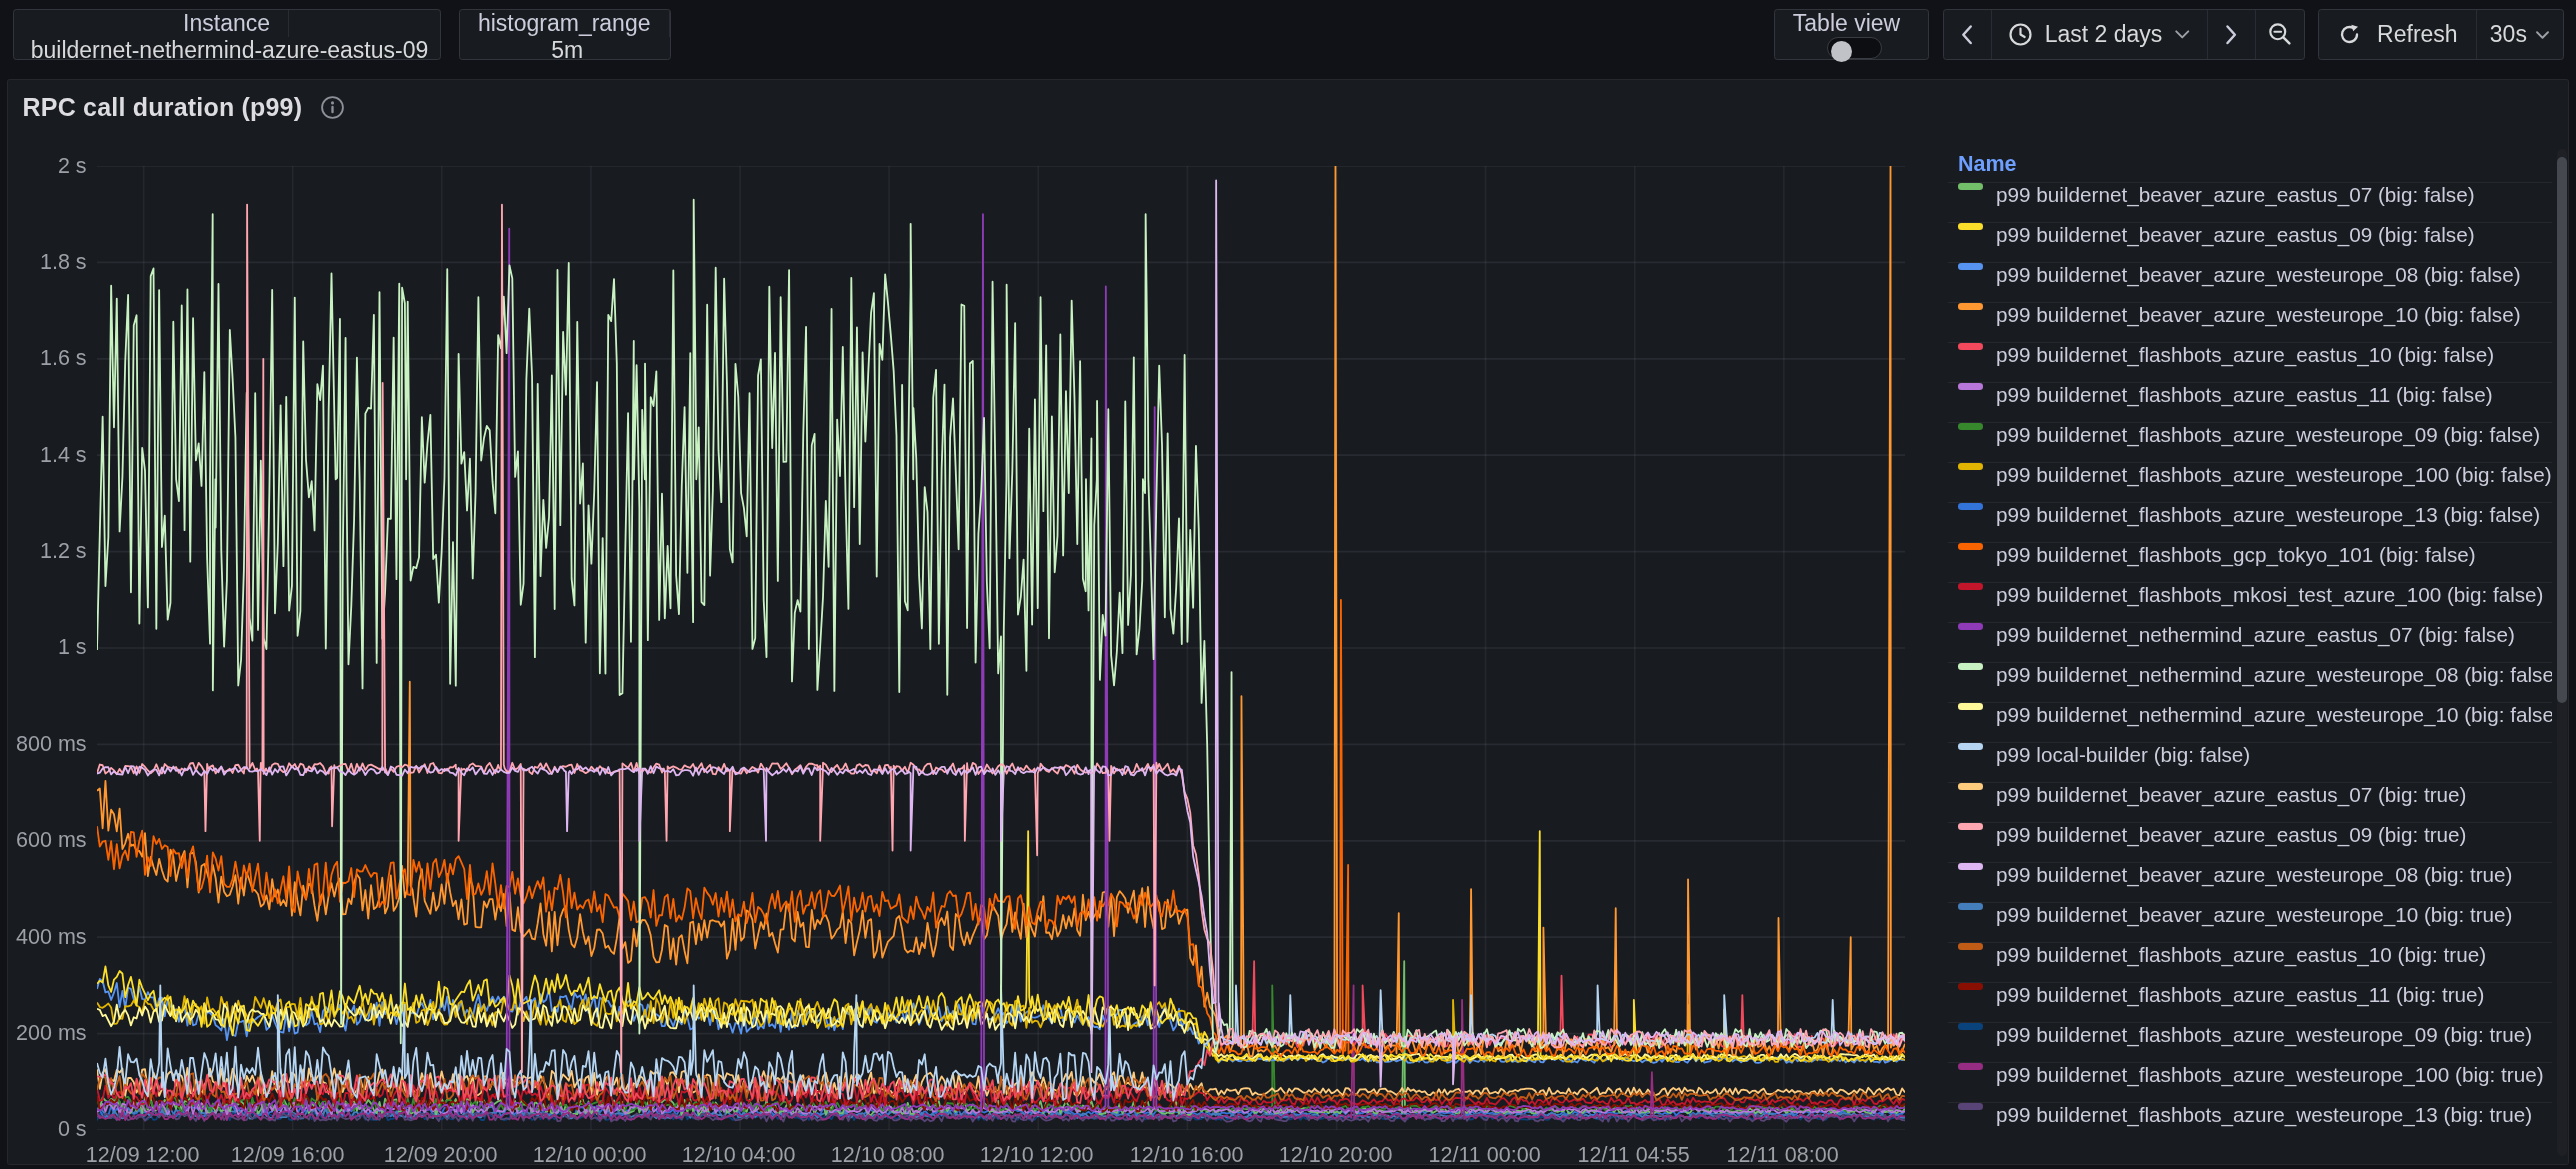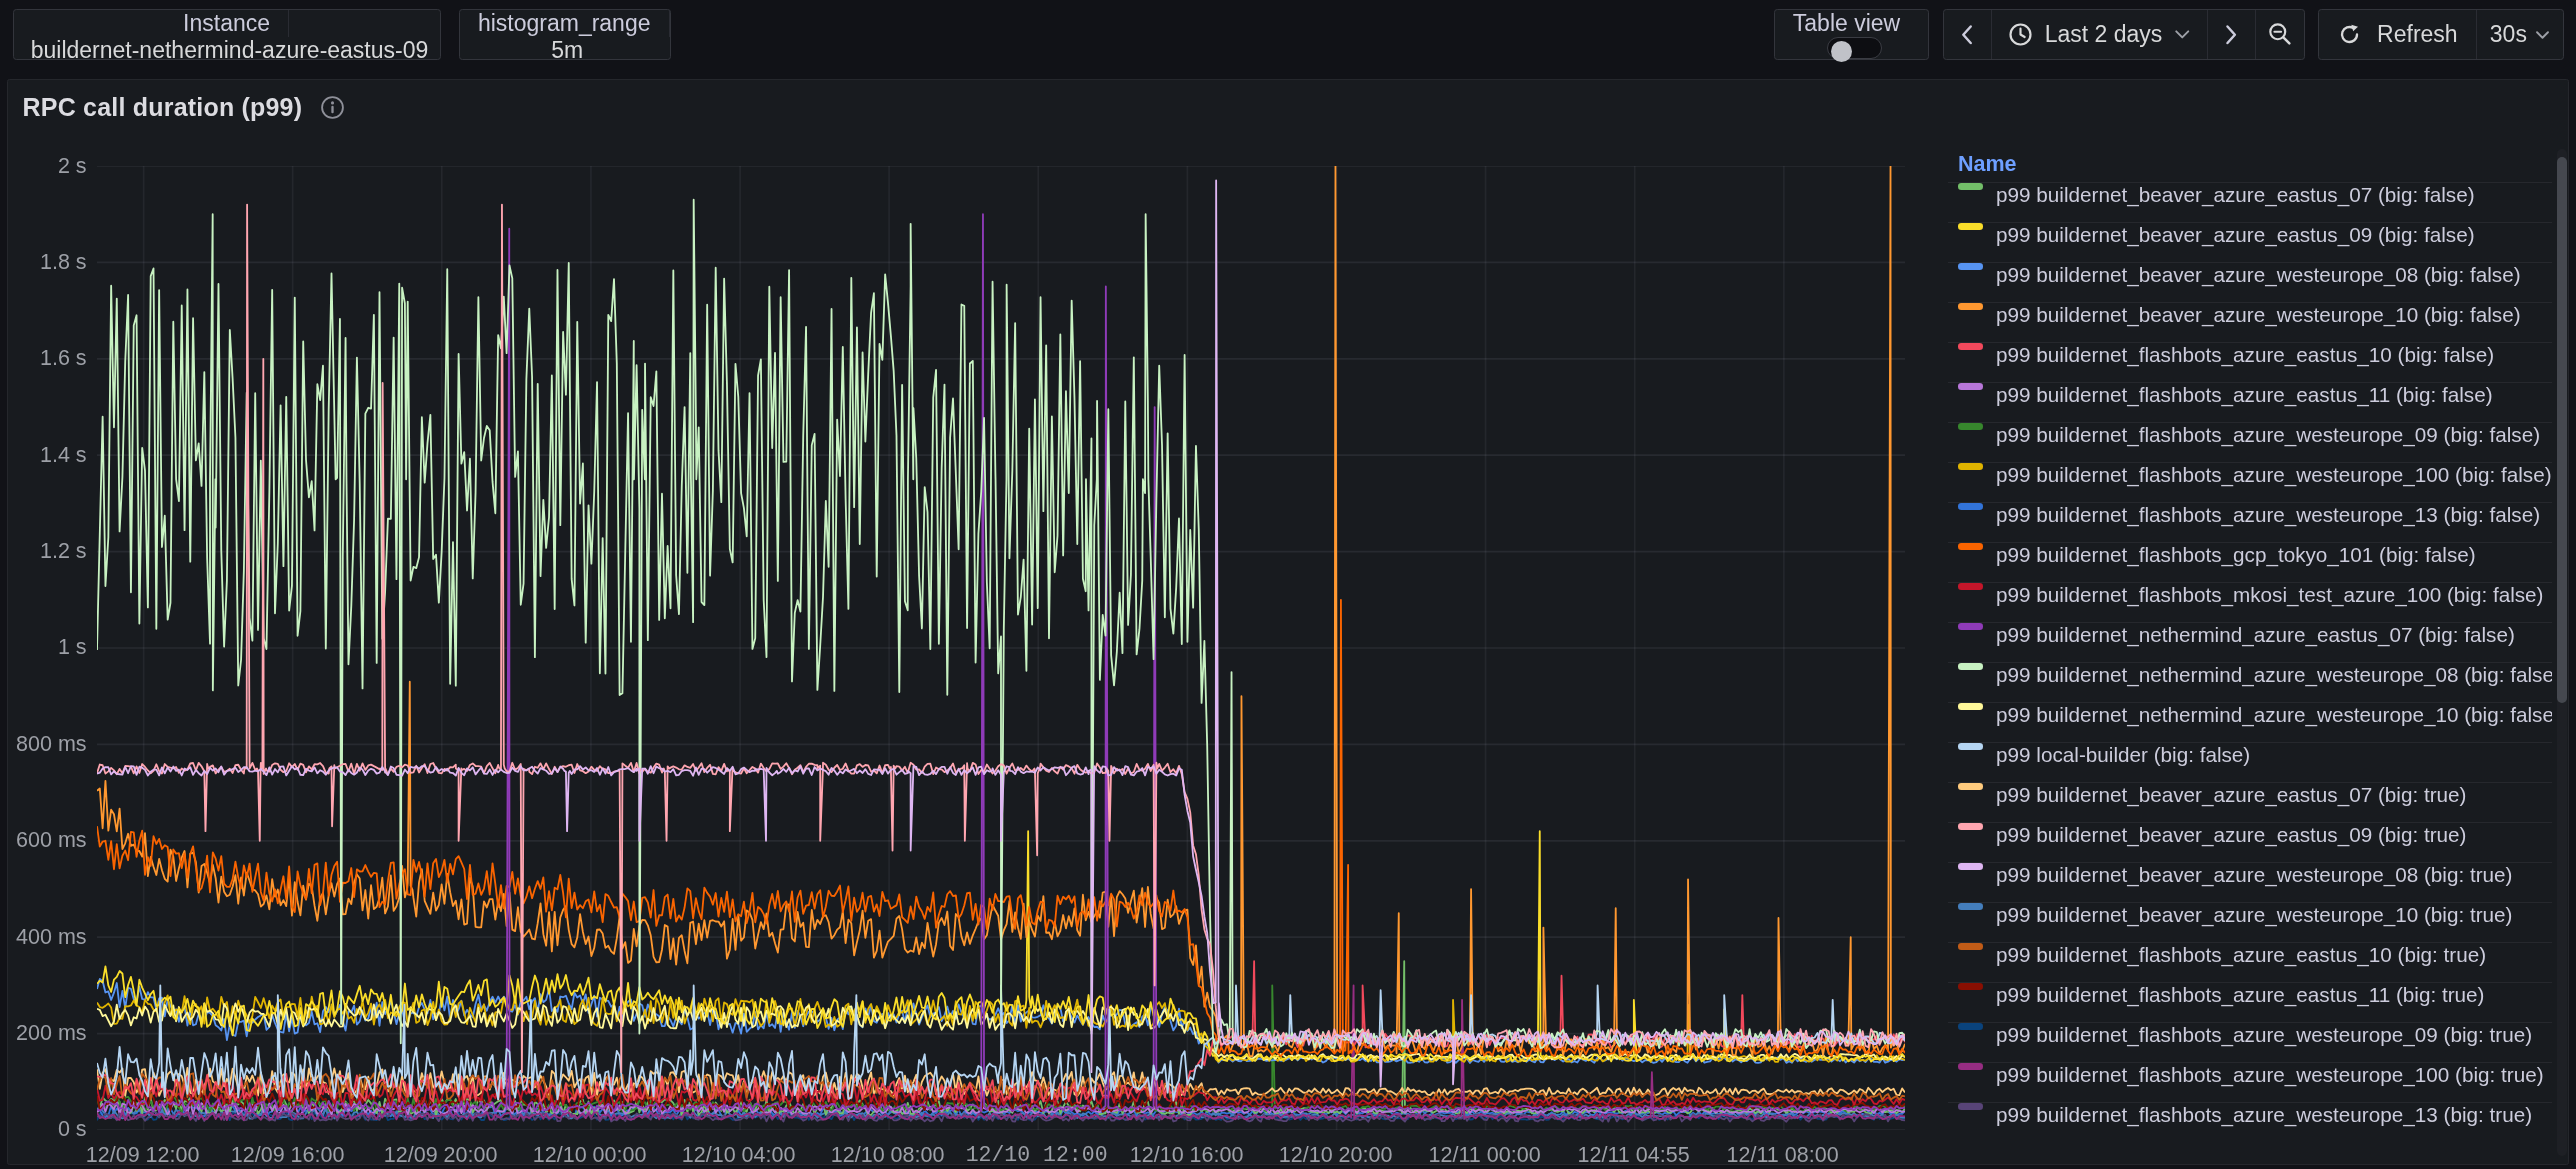--- a/index.html
+++ b/index.html
@@ -212,21 +212,21 @@
           <polyline points="0.0,733.8 3.4,723.3 6.8,724.2 10.2,734.2 13.7,731.6 17.1,727.4 20.5,730.4 23.9,735.1 27.3,728.6 30.7,733.9 34.1,725.1 37.6,725.2 41.0,725.9 44.4,734.0 47.8,725.5 51.2,733.5 54.6,722.7 58.0,726.3 61.5,730.5 64.9,734.0 68.3,731.0 71.7,723.0 75.1,731.2 78.5,734.1 81.9,722.7 85.4,726.3 88.8,727.2 92.2,728.0 95.6,726.4 99.0,733.4 102.4,728.0 105.8,730.7 109.3,729.1 112.7,722.1 116.1,721.5 119.5,730.5 122.9,721.4 126.3,725.5 127.8,728.1 129.7,731.4 131.1,803.9 133.1,722.7 134.4,728.1 136.6,726.2 140.0,724.3 143.4,734.0 146.8,729.6 150.2,726.1 153.6,732.2 157.0,731.2 160.5,728.4 163.9,733.6 167.3,724.1 170.7,723.6 174.1,729.6 177.5,734.1 178.1,728.1 180.9,727.9 181.4,46.6 184.4,725.8 184.6,728.1 187.8,721.4 191.2,729.9 193.4,728.1 194.6,731.0 196.7,815.5 197.7,728.1 198.0,721.3 199.9,728.1 201.0,233.0 201.4,734.7 204.3,728.1 204.8,730.5 208.3,731.8 211.7,724.0 215.1,721.9 218.5,722.6 221.9,729.6 225.3,732.6 228.7,731.4 232.2,721.8 235.6,726.5 239.0,722.7 242.4,729.7 245.8,722.2 249.2,723.8 252.6,732.8 256.1,725.5 259.5,729.2 262.9,723.0 266.3,723.1 269.7,721.5 273.1,725.2 276.5,733.2 280.0,734.2 280.8,728.1 283.4,725.6 284.1,798.0 286.8,724.0 287.3,728.1 290.2,726.7 293.6,724.8 297.0,722.9 300.4,722.7 303.9,731.7 307.3,722.3 310.7,734.6 314.1,722.5 317.5,730.8 320.9,721.9 324.3,729.8 327.8,724.4 331.2,723.4 334.6,725.3 338.0,727.1 341.4,729.1 342.0,728.1 344.8,730.0 345.2,262.1 348.2,733.0 348.5,728.1 351.6,735.1 355.1,728.3 358.5,732.2 361.9,726.1 365.3,724.8 368.7,726.8 372.1,723.4 375.5,724.5 379.0,733.3 382.4,732.7 385.8,724.8 389.2,732.9 392.6,727.6 396.0,723.0 399.4,733.6 402.9,722.7 406.3,721.5 409.7,728.1 413.1,733.5 416.5,734.0 419.9,728.6 423.3,730.7 426.8,726.4 430.2,726.7 433.6,723.5 433.7,728.1 437.0,730.3 437.0,815.5 440.3,728.1 440.4,730.1 443.8,728.6 447.2,731.1 450.7,723.9 454.1,722.0 457.5,725.1 460.9,725.2 464.3,725.9 467.7,733.9 471.1,725.3 474.6,721.3 478.0,727.9 481.4,733.8 484.8,723.8 486.2,728.1 488.2,728.3 489.4,46.6 491.6,723.7 492.7,728.1 495.0,731.3 498.5,732.2 501.9,721.2 504.7,728.1 505.3,729.5 508.7,727.6 512.1,722.7 513.5,1095.1 515.5,728.4 518.9,730.2 522.2,728.1 522.4,732.0 525.8,734.9 529.2,726.0 532.6,727.3 536.0,721.9 539.4,729.3 542.8,721.9 546.3,728.8 549.7,734.7 553.1,726.0 556.5,732.3 559.9,726.4 563.3,725.4 566.7,726.1 570.1,724.2 573.6,723.5 577.0,733.5 580.4,722.7 583.8,730.4 587.2,731.4 590.6,733.8 594.0,731.7 597.5,726.0 600.9,729.7 604.3,731.1 607.7,725.3 611.1,728.8 611.8,728.1 614.5,729.2 617.9,733.7 621.4,733.6 624.8,732.0 628.2,731.1 631.6,730.8 633.6,1095.1 635.0,721.9 638.4,724.7 641.8,727.3 645.3,721.3 648.7,732.4 652.1,721.4 655.5,734.1 655.5,728.1 658.9,732.1 662.3,728.3 665.7,732.3 669.2,733.2 672.6,727.0 676.0,722.2 679.4,723.5 682.8,733.0 685.0,728.1 686.2,732.0 688.3,815.5 689.6,725.5 691.6,728.1 693.1,727.1 696.5,725.6 699.9,727.0 703.3,729.1 706.7,729.4 710.1,724.3 713.5,726.3 717.0,727.4 720.4,722.7 723.8,731.0 727.2,726.9 730.6,721.7 734.0,732.5 737.4,727.4 740.9,723.7 744.3,734.6 747.7,735.1 751.1,726.5 754.5,731.1 757.9,722.6 761.3,731.6 761.5,728.1 764.8,732.2 764.8,803.9 768.0,728.1 768.2,730.4 771.6,732.8 775.0,733.7 778.4,734.2 781.8,727.8 785.2,733.8 788.6,730.2 792.1,726.2 795.5,728.3 798.9,733.1 802.3,722.2 805.7,727.5 809.1,731.6 812.5,728.8 816.0,722.0 819.4,722.2 822.8,722.1 826.2,728.6 829.6,725.9 833.0,721.8 836.4,727.7 839.9,735.0 843.3,729.5 846.7,727.2 850.1,724.1 853.5,732.5 856.9,726.2 860.3,722.4 863.8,722.2 867.2,723.7 870.6,724.2 870.7,728.1 874.0,724.8 874.0,815.5 877.3,728.1 877.4,721.2 880.8,723.6 884.2,729.6 887.7,732.5 891.1,727.2 894.5,723.9 897.9,730.0 901.3,728.4 904.7,722.0 908.1,730.7 911.6,734.3 915.0,734.2 918.4,724.4 921.8,722.8 925.2,726.2 928.6,723.9 932.0,724.4 935.5,732.0 938.9,730.5 942.3,734.0 945.7,724.5 949.1,733.9 952.5,724.0 955.9,723.7 958.1,728.1 959.4,726.4 961.4,827.2 962.8,724.6 964.7,728.1 966.2,725.2 969.6,725.8 973.0,730.7 976.4,726.1 979.8,733.3 983.3,721.2 986.7,723.5 990.1,729.4 993.5,729.2 996.9,733.6 1000.3,726.0 1003.7,722.5 1007.1,722.4 1010.6,734.9 1014.0,726.9 1017.4,729.1 1020.8,729.2 1024.2,732.5 1027.6,730.6 1031.0,727.9 1034.5,722.1 1037.9,733.0 1041.3,730.0 1044.7,727.9 1045.5,728.1 1048.1,724.3 1048.8,815.5 1051.5,721.6 1052.1,728.1 1054.9,731.8 1058.4,721.3 1061.8,723.2 1065.2,734.8 1068.6,730.0 1072.0,731.6 1075.4,723.3 1078.8,728.3 1082.3,734.1 1085.7,730.9 1089.1,725.4 1092.5,722.9 1095.9,724.4 1099.3,734.4 1102.7,727.2 1106.2,722.1 1109.6,730.5 1113.0,729.9 1116.4,727.5 1119.8,730.4 1123.2,724.6 1126.6,729.0 1130.1,731.7 1132.9,728.1 1133.5,730.9 1136.2,833.0 1136.9,733.7 1139.5,728.1 1140.3,722.2 1143.7,726.8 1147.1,730.7 1150.5,732.3 1154.0,727.5 1157.4,731.5 1160.8,734.3 1164.2,726.0 1167.6,729.4 1171.0,724.0 1174.4,725.6 1177.9,727.8 1181.3,734.4 1184.7,723.7 1188.1,729.1 1191.5,731.7 1194.9,733.2 1198.3,731.5 1201.8,734.3 1205.2,732.8 1208.6,722.0 1212.0,726.9 1215.4,733.6 1218.8,733.5 1220.3,728.1 1222.2,731.1 1223.6,815.5 1225.6,724.9 1226.9,728.1 1229.1,734.0 1232.5,728.4 1235.9,730.9 1239.3,728.8 1242.7,734.7 1246.1,728.1 1249.5,734.0 1253.0,732.4 1256.4,722.6 1259.8,729.8 1263.2,730.8 1266.6,728.4 1270.0,722.5 1273.4,731.2 1274.9,728.1 1276.9,723.6 1278.2,990.3 1280.3,721.2 1281.5,728.1 1283.7,722.6 1287.1,730.8 1290.5,727.0 1293.9,722.3 1297.3,732.6 1300.8,729.0 1304.2,733.9 1307.6,724.9 1311.0,735.0 1314.4,756.6 1317.8,764.8 1321.2,781.2 1324.7,821.1 1328.1,831.7 1331.5,857.4 1334.9,898.7 1338.3,922.6 1341.7,933.8 1345.1,940.2 1348.6,971.3 1352.0,1016.0 1355.4,1049.0 1358.8,1061.8 1362.2,1060.2 1365.6,1057.7 1369.0,1042.8 1372.5,1042.8 1375.9,1058.5 1379.3,1053.0 1382.7,1065.6 1386.1,1061.5 1389.5,1051.5 1392.9,1052.9 1396.4,1044.3 1399.8,1061.3 1403.2,1050.8 1406.6,1048.8 1410.0,1048.4 1413.4,1053.3 1416.8,1053.5 1420.3,1058.4 1423.7,1044.6 1427.1,1047.3 1430.5,1057.3 1433.9,1047.5 1437.3,1056.5 1440.7,1056.1 1444.1,1057.8 1447.6,1049.1 1451.0,1057.0 1454.4,1054.5 1457.8,1057.9 1461.2,1046.3 1464.6,1043.0 1468.0,1055.1 1471.5,1050.8 1474.9,1044.3 1478.3,1055.9 1481.7,1048.6 1485.1,1052.8 1488.5,1045.2 1491.9,1057.4 1495.4,1043.3 1498.8,1053.5 1502.2,1065.8 1505.6,1044.6 1509.0,1048.7 1512.4,1047.7 1515.8,1047.5 1519.3,1043.1 1522.7,1057.3 1526.1,1051.3 1529.5,1045.4 1532.9,1049.2 1536.3,1043.7 1539.7,1061.0 1543.2,1055.1 1546.6,1065.1 1550.0,1055.6 1553.4,1044.9 1556.8,1054.9 1560.2,1055.2 1563.6,1064.7 1567.1,1048.6 1570.5,1052.6 1573.9,1049.9 1577.3,1057.7 1580.7,1057.3 1584.1,1065.4 1587.5,1057.2 1591.0,1055.0 1594.4,1045.4 1597.8,1044.1 1601.2,1064.7 1604.6,1048.8 1608.0,1062.6 1611.4,1053.7 1614.9,1059.1 1618.3,1052.8 1621.7,1064.0 1625.1,1048.5 1628.5,1064.3 1631.9,1044.1 1635.3,1055.8 1638.8,1065.1 1642.2,1050.4 1645.6,1063.2 1649.0,1056.9 1652.4,1046.3 1655.8,1049.0 1659.2,1050.9 1662.6,1061.9 1666.1,1055.3 1669.5,1064.7 1672.9,1056.1 1676.3,1050.4 1679.7,1065.1 1683.1,1051.4 1686.5,1053.0 1690.0,1060.5 1693.4,1048.3 1696.8,1047.6 1700.2,1046.2 1703.6,1044.3 1707.0,1062.8 1710.4,1054.5 1713.9,1046.6 1717.3,1062.7 1720.7,1051.7 1724.1,1051.2 1727.5,1055.0 1730.9,1043.0 1734.3,1051.8 1737.8,1061.8 1741.2,1048.2 1744.6,1054.5 1748.0,1046.7 1751.4,1055.1 1754.8,1047.6 1758.2,1062.1 1761.7,1065.1 1765.1,1065.0 1768.5,1064.9 1771.9,1062.4 1775.3,1048.6 1778.7,1055.1 1782.1,1064.5 1785.6,1051.4 1789.0,1055.7 1792.4,1062.1 1795.8,1065.0 1799.2,1056.0 1802.6,1060.5 1806.0,1062.6 1809.5,1044.6 1812.9,1057.1 1816.3,1057.0 1819.7,1061.5 1823.1,1062.5 1826.5,1055.4 1829.9,1043.0 1833.4,1048.1 1836.8,1043.4 1840.2,1049.5 1843.6,1055.9 1847.0,1061.9 1850.4,1055.7 1853.8,1050.0 1857.3,1048.9 1860.7,1046.3 1864.1,1046.0 1867.5,1048.5 1870.9,1056.4 1874.3,1048.0 1877.7,1062.8 1881.1,1061.1 1884.6,1052.6 1888.0,1047.7 1891.4,1058.3 1894.8,1062.3 1898.2,1056.8 1901.6,1051.3 1905.0,1051.4 1908.5,1055.9 1911.9,1057.9 1915.3,1060.4 1918.7,1044.5 1922.1,1046.4 1925.5,1044.0 1928.9,1052.5 1932.4,1062.7 1935.8,1062.8 1939.2,1064.1 1942.6,1045.2 1946.0,1049.5 1949.4,1050.3 1952.8,1062.0 1956.3,1062.0 1959.7,1052.5 1963.1,1057.2 1966.5,1052.0 1969.9,1057.1 1973.3,1053.0 1976.7,1065.9 1980.2,1049.7 1983.6,1062.0 1987.0,1062.1 1990.4,1051.1 1993.8,1054.1 1997.2,1062.3 2000.6,1060.0 2004.1,1062.6 2007.5,1059.3 2010.9,1054.0 2014.3,1063.3 2017.7,1052.0 2021.1,1044.3 2024.5,1062.9 2028.0,1058.1 2031.4,1065.2 2034.8,1044.1 2038.2,1062.4 2041.6,1061.3 2045.0,1046.0 2048.4,1051.0 2051.9,1052.7 2055.3,1061.1 2058.7,1043.0 2062.1,1056.0 2065.5,1044.9 2068.9,1061.4 2072.3,1063.2 2075.8,1057.0 2079.2,1057.2 2082.6,1061.7 2086.0,1043.4 2089.4,1043.8 2092.8,1045.6 2096.2,1064.2 2099.6,1062.4 2103.1,1051.1 2106.5,1047.4 2109.9,1050.6 2113.3,1063.2 2116.7,1062.8 2120.1,1052.2 2123.5,1050.8 2127.0,1058.3 2130.4,1062.5 2133.8,1045.5 2137.2,1063.1 2140.6,1065.1 2144.0,1043.0 2147.4,1049.1 2150.9,1058.2 2154.3,1059.6 2157.7,1046.8 2161.1,1054.3 2164.5,1052.3 2167.9,1049.1 2171.3,1062.7 2174.8,1048.7 2178.2,1064.4 2181.6,1055.4 2185.0,1048.9" fill="none" stroke="#FFA6B0" stroke-width="2.2" stroke-linejoin="round"></polyline>
           <polyline points="0.0,734.5 3.4,733.1 6.8,728.2 10.2,726.5 13.7,726.6 17.1,735.2 20.5,731.5 23.9,734.7 27.3,735.1 30.7,735.5 34.1,726.3 37.6,733.8 41.0,725.4 44.4,725.5 47.8,735.8 51.2,726.0 54.6,727.1 58.0,729.6 61.5,736.6 64.9,732.1 68.3,729.5 71.7,729.4 75.1,736.4 78.5,726.7 81.9,734.0 85.4,726.9 88.8,731.8 92.2,725.8 95.6,731.0 99.0,729.5 102.4,736.5 105.8,728.1 109.3,729.9 112.7,726.5 116.1,735.8 119.5,729.9 122.9,733.8 126.3,736.5 129.7,731.1 133.1,735.0 136.6,727.3 140.0,730.6 143.4,728.2 146.8,732.6 150.2,725.7 153.6,735.6 157.0,731.0 160.5,730.4 163.9,728.9 167.3,727.2 170.7,732.4 174.1,729.9 177.5,726.5 180.9,726.5 184.4,731.6 187.8,731.9 191.2,730.8 194.6,731.5 198.0,728.7 201.4,732.0 204.8,736.1 208.3,726.8 211.7,735.6 215.1,728.8 218.5,732.8 221.9,725.9 225.3,725.6 228.7,736.5 232.2,730.9 235.6,725.5 239.0,729.2 242.4,727.5 245.8,735.8 249.2,736.0 252.6,728.4 256.1,730.6 259.5,731.6 262.9,726.8 266.3,733.9 269.7,730.2 273.1,731.9 276.5,735.7 280.0,730.4 283.4,728.2 286.8,726.8 290.2,726.8 293.6,731.8 297.0,732.6 300.4,736.0 303.9,729.5 307.3,733.5 310.7,735.6 314.1,733.0 317.5,726.9 320.9,729.5 324.3,736.0 327.8,730.6 331.2,728.5 334.6,729.8 338.0,734.3 341.4,733.2 344.8,726.3 348.2,731.9 351.6,736.1 355.1,725.7 358.5,727.6 361.9,735.7 365.3,736.1 368.7,736.8 372.1,729.4 375.5,733.8 379.0,726.2 382.4,727.2 385.8,725.7 389.2,728.4 392.6,725.2 396.0,725.3 399.4,729.9 402.9,733.1 406.3,732.1 409.7,726.3 413.1,731.3 416.5,728.8 419.9,731.2 423.3,728.5 426.8,733.2 430.2,733.6 433.6,736.7 437.0,727.4 440.4,733.4 443.8,736.3 447.2,728.0 450.7,730.4 454.1,726.7 457.5,735.2 460.9,730.8 464.3,727.1 467.7,734.3 471.1,734.7 474.6,729.2 478.0,735.9 481.4,729.5 484.8,732.7 488.2,729.3 491.6,732.2 495.0,733.6 498.5,733.3 501.9,727.1 505.3,730.9 508.7,732.1 512.1,725.3 515.5,730.4 518.9,730.4 522.4,728.2 525.8,726.0 529.2,731.0 532.6,734.2 536.0,727.7 539.4,729.1 542.8,730.8 546.3,734.6 549.7,734.1 553.1,727.6 556.5,732.4 559.9,725.8 563.3,728.5 564.8,731.0 566.7,731.8 568.1,803.9 570.1,733.3 571.4,731.0 573.6,734.7 577.0,729.3 580.4,729.1 583.8,725.3 587.2,729.4 590.6,726.8 594.0,730.5 597.5,730.2 600.9,732.2 604.3,727.5 607.7,735.7 611.1,728.0 614.5,734.3 617.9,726.3 621.4,736.5 624.8,732.6 628.2,731.4 631.6,729.1 635.0,728.8 638.4,728.7 641.8,727.6 645.3,730.4 648.7,732.5 652.1,728.3 652.2,731.0 655.5,728.2 655.5,815.5 658.8,731.0 658.9,728.2 662.3,728.2 665.7,734.4 669.2,725.3 672.6,733.9 676.0,725.6 679.4,727.9 682.8,728.2 686.2,731.9 689.6,731.1 693.1,732.5 696.5,728.9 699.9,736.5 703.3,735.7 706.7,731.2 710.1,730.1 713.5,730.0 717.0,731.1 720.4,736.8 723.8,726.9 727.2,735.8 730.6,728.3 734.0,728.9 737.4,733.2 740.9,729.9 744.3,726.4 747.7,727.5 751.1,729.5 754.5,732.1 757.9,734.7 761.3,727.7 764.8,731.0 768.2,726.1 771.6,735.1 775.0,734.1 778.4,728.9 781.8,727.0 785.2,729.8 788.6,732.5 792.1,730.7 795.3,731.0 795.5,729.0 798.9,729.3 802.3,728.5 805.7,729.4 808.5,815.5 809.1,727.5 812.5,733.0 816.0,736.3 819.4,733.7 821.6,731.0 822.8,734.4 826.2,732.3 829.6,728.7 833.0,732.1 836.4,727.1 839.9,734.1 843.3,730.4 846.7,731.7 850.1,725.4 853.5,734.4 856.9,728.1 860.3,727.9 863.8,736.0 867.2,726.3 870.6,730.4 874.0,728.1 877.4,729.7 880.8,731.3 884.2,735.6 887.7,727.5 891.1,730.5 894.5,735.8 897.9,731.4 901.3,734.0 904.7,729.2 908.1,731.8 911.6,730.2 915.0,728.6 918.4,733.8 921.8,730.6 925.2,733.5 928.6,728.9 932.0,734.6 935.5,736.0 938.9,729.1 942.3,729.6 945.7,729.5 949.1,734.8 952.5,727.8 955.9,734.3 959.4,729.8 962.8,728.4 966.2,735.6 969.6,732.5 973.0,729.9 976.4,734.6 979.8,733.8 980.0,731.0 983.3,733.9 983.3,827.2 986.5,731.0 986.7,725.3 990.1,726.2 993.5,736.2 996.9,731.6 1000.3,735.1 1003.7,735.8 1007.1,734.6 1010.6,730.9 1014.0,734.9 1017.4,728.9 1020.8,726.2 1024.2,726.1 1027.6,734.5 1031.0,726.5 1034.5,733.5 1037.9,735.9 1041.3,728.3 1044.7,735.8 1048.1,730.0 1051.5,734.0 1054.9,730.7 1058.4,726.7 1061.8,735.8 1065.2,726.9 1068.6,726.0 1072.0,734.9 1075.4,730.2 1078.8,731.9 1081.6,731.0 1082.3,728.1 1085.7,735.8 1089.1,730.2 1092.5,735.7 1092.5,815.5 1095.9,732.4 1099.3,725.4 1102.7,726.5 1103.4,731.0 1106.2,731.3 1109.6,735.0 1113.0,726.5 1116.4,731.9 1119.8,733.8 1123.2,731.7 1126.6,732.3 1130.1,731.8 1133.5,733.3 1136.9,726.9 1140.3,730.5 1143.7,726.6 1147.1,728.7 1150.5,730.5 1154.0,728.7 1157.4,726.8 1160.8,727.5 1164.2,726.7 1167.6,726.8 1171.0,736.3 1174.4,732.4 1177.9,727.1 1181.3,725.3 1184.7,734.1 1188.1,735.4 1191.5,734.6 1194.9,726.7 1198.3,734.9 1198.5,731.0 1201.8,729.4 1201.8,1095.1 1205.0,731.0 1205.2,725.3 1208.6,730.4 1212.0,733.4 1215.4,725.6 1218.8,726.2 1222.2,736.5 1225.6,735.8 1229.1,726.4 1232.5,730.7 1235.9,729.4 1239.3,736.1 1242.7,725.4 1246.1,726.4 1249.5,735.6 1253.0,736.4 1256.4,732.0 1259.8,731.1 1263.2,727.6 1266.6,736.4 1270.0,726.1 1273.4,728.0 1276.9,725.3 1280.3,734.5 1283.7,729.7 1287.1,732.1 1290.5,735.2 1293.9,736.6 1297.3,734.9 1300.8,734.4 1304.2,736.7 1307.6,728.0 1311.0,729.7 1314.4,759.9 1317.8,779.4 1321.2,793.4 1324.7,834.5 1328.1,850.5 1331.5,865.7 1334.9,882.1 1338.3,906.9 1341.7,926.7 1345.1,973.3 1348.6,1005.0 1349.2,1011.6 1352.0,1010.8 1352.5,17.5 1355.4,1039.6 1355.8,1011.6 1358.8,1042.5 1362.2,1060.0 1365.6,1061.9 1369.0,1059.4 1372.5,1061.2 1375.9,1047.4 1379.3,1062.3 1382.7,1053.2 1386.1,1050.4 1389.5,1060.3 1392.9,1057.9 1396.4,1060.7 1399.8,1053.2 1403.2,1059.7 1406.6,1062.3 1410.0,1052.2 1413.4,1055.7 1416.8,1046.1 1420.3,1057.4 1423.7,1053.4 1427.1,1062.9 1430.5,1053.9 1433.9,1059.7 1437.3,1052.5 1440.7,1050.1 1444.1,1054.7 1447.6,1048.3 1451.0,1060.2 1454.4,1045.8 1457.8,1046.8 1461.2,1046.4 1464.6,1062.2 1468.0,1054.3 1471.5,1054.0 1474.9,1057.6 1478.3,1060.6 1481.7,1059.0 1485.1,1054.5 1488.5,1056.7 1491.9,1061.8 1495.4,1051.4 1498.8,1049.8 1502.2,1051.4 1505.6,1051.9 1509.0,1050.4 1512.4,1051.1 1515.8,1060.2 1519.3,1048.7 1522.7,1056.5 1526.1,1062.9 1529.5,1048.3 1532.9,1047.8 1536.3,1057.6 1539.7,1048.5 1543.2,1061.9 1546.6,1061.8 1548.1,1054.3 1550.0,1056.0 1551.3,1112.6 1553.4,1057.1 1554.6,1054.3 1556.8,1057.0 1560.2,1053.3 1563.6,1050.4 1567.1,1058.4 1570.5,1055.4 1573.9,1048.5 1577.3,1055.4 1580.7,1056.4 1584.1,1061.5 1587.5,1055.7 1591.0,1057.0 1594.4,1058.7 1597.8,1050.7 1601.2,1055.4 1604.6,1052.5 1608.0,1056.2 1611.4,1049.1 1614.9,1054.1 1618.3,1062.9 1621.7,1049.3 1625.1,1048.3 1628.5,1049.5 1631.9,1056.3 1635.3,1048.5 1635.5,1054.3 1638.8,1054.3 1638.8,1109.7 1642.0,1054.3 1642.2,1053.4 1645.6,1052.1 1649.0,1049.3 1652.4,1057.7 1655.8,1049.8 1659.2,1058.0 1662.6,1049.1 1666.1,1058.1 1669.5,1049.9 1672.9,1048.6 1676.3,1055.1 1679.7,1058.5 1683.1,1054.4 1686.5,1055.9 1690.0,1061.5 1693.4,1057.5 1696.8,1051.4 1700.2,1051.8 1703.6,1055.0 1707.0,1057.1 1710.4,1057.5 1713.9,1051.0 1717.3,1046.5 1720.7,1058.9 1724.1,1052.3 1727.5,1058.0 1730.9,1049.8 1734.3,1057.2 1737.8,1048.7 1741.2,1045.8 1744.6,1057.3 1748.0,1050.2 1751.4,1061.9 1754.8,1048.8 1758.2,1059.9 1761.7,1060.6 1765.1,1053.4 1768.5,1062.9 1771.9,1050.7 1775.3,1049.0 1778.7,1056.5 1782.1,1059.2 1785.6,1062.9 1789.0,1058.2 1792.4,1055.2 1795.8,1058.5 1799.2,1057.4 1802.6,1056.4 1806.0,1056.4 1809.5,1059.2 1812.9,1054.7 1816.3,1055.2 1819.7,1045.7 1823.1,1055.4 1826.5,1058.3 1829.9,1058.5 1833.4,1055.2 1836.8,1045.7 1840.2,1047.2 1843.6,1061.7 1847.0,1047.4 1850.4,1057.4 1853.8,1053.7 1857.3,1062.6 1860.7,1047.0 1864.1,1058.3 1867.5,1062.0 1870.9,1050.9 1874.3,1047.2 1877.7,1053.0 1881.1,1052.2 1884.6,1046.4 1888.0,1049.5 1891.4,1051.2 1894.8,1050.3 1898.2,1046.9 1901.6,1061.7 1905.0,1052.7 1908.5,1057.7 1911.9,1046.1 1915.3,1060.3 1918.7,1053.9 1922.1,1059.0 1925.5,1059.3 1928.9,1047.0 1932.4,1050.0 1935.8,1062.4 1939.2,1051.4 1942.6,1049.3 1946.0,1053.6 1949.4,1056.5 1952.8,1047.6 1956.3,1054.7 1959.7,1053.6 1963.1,1050.8 1966.5,1051.3 1969.9,1053.6 1973.3,1059.7 1976.7,1054.5 1980.2,1048.9 1983.6,1049.8 1987.0,1062.0 1990.4,1058.0 1993.8,1056.7 1997.2,1050.6 2000.6,1054.8 2004.1,1053.6 2007.5,1056.1 2010.9,1056.4 2014.3,1055.2 2017.7,1052.1 2021.1,1049.3 2024.5,1050.5 2028.0,1057.7 2031.4,1046.5 2034.8,1045.8 2038.2,1058.6 2041.6,1055.4 2045.0,1055.5 2048.4,1058.8 2051.9,1054.2 2055.3,1047.3 2058.7,1048.9 2062.1,1058.3 2065.5,1057.6 2068.9,1052.8 2072.3,1057.1 2075.8,1061.1 2079.2,1056.2 2082.6,1046.2 2086.0,1046.7 2089.4,1052.1 2092.8,1052.6 2096.2,1055.4 2099.6,1046.5 2103.1,1048.3 2106.5,1062.6 2109.9,1057.8 2113.3,1055.5 2116.7,1046.0 2120.1,1056.0 2123.5,1061.8 2127.0,1060.7 2130.4,1047.8 2133.8,1055.0 2137.2,1052.5 2140.6,1059.2 2144.0,1059.5 2147.4,1061.4 2150.9,1060.9 2154.3,1054.9 2157.7,1055.1 2161.1,1050.5 2164.5,1059.7 2167.9,1051.0 2171.3,1054.5 2174.8,1061.9 2178.2,1054.5 2181.6,1050.6 2185.0,1054.8" fill="none" stroke="#DEB6F2" stroke-width="2.2" stroke-linejoin="round"></polyline>
         </svg>
       <div id="xlabels">
           <div class="xlabel" style="left: 135px; top: 1063px;">12/09 12:00</div>
           <div class="xlabel" style="left: 280px; top: 1063px;">12/09 16:00</div>
           <div class="xlabel" style="left: 433px; top: 1063px;">12/09 20:00</div>
           <div class="xlabel" style="left: 582px; top: 1063px;">12/10 00:00</div>
           <div class="xlabel" style="left: 731px; top: 1063px;">12/10 04:00</div>
           <div class="xlabel" style="left: 880px; top: 1063px;">12/10 08:00</div>
-          <div class="xlabel" style="left: 1029px; top: 1063px; font-family: Liberation Mono, monospace;">12/10 12:00</div>
+          <div class="xlabel" style="left: 1029px; top: 1063px;">12/10 12:00</div>
           <div class="xlabel" style="left: 1179px; top: 1063px;">12/10 16:00</div>
           <div class="xlabel" style="left: 1328px; top: 1063px;">12/10 20:00</div>
           <div class="xlabel" style="left: 1477px; top: 1063px;">12/11 00:00</div>
           <div class="xlabel" style="left: 1626px; top: 1063px;">12/11 04:55</div>
           <div class="xlabel" style="left: 1775px; top: 1063px;">12/11 08:00</div>
         </div>
     </div>
 
     <aside class="legend">
       <div class="legend-header" style="color: rgb(110, 159, 255);">Name</div>

